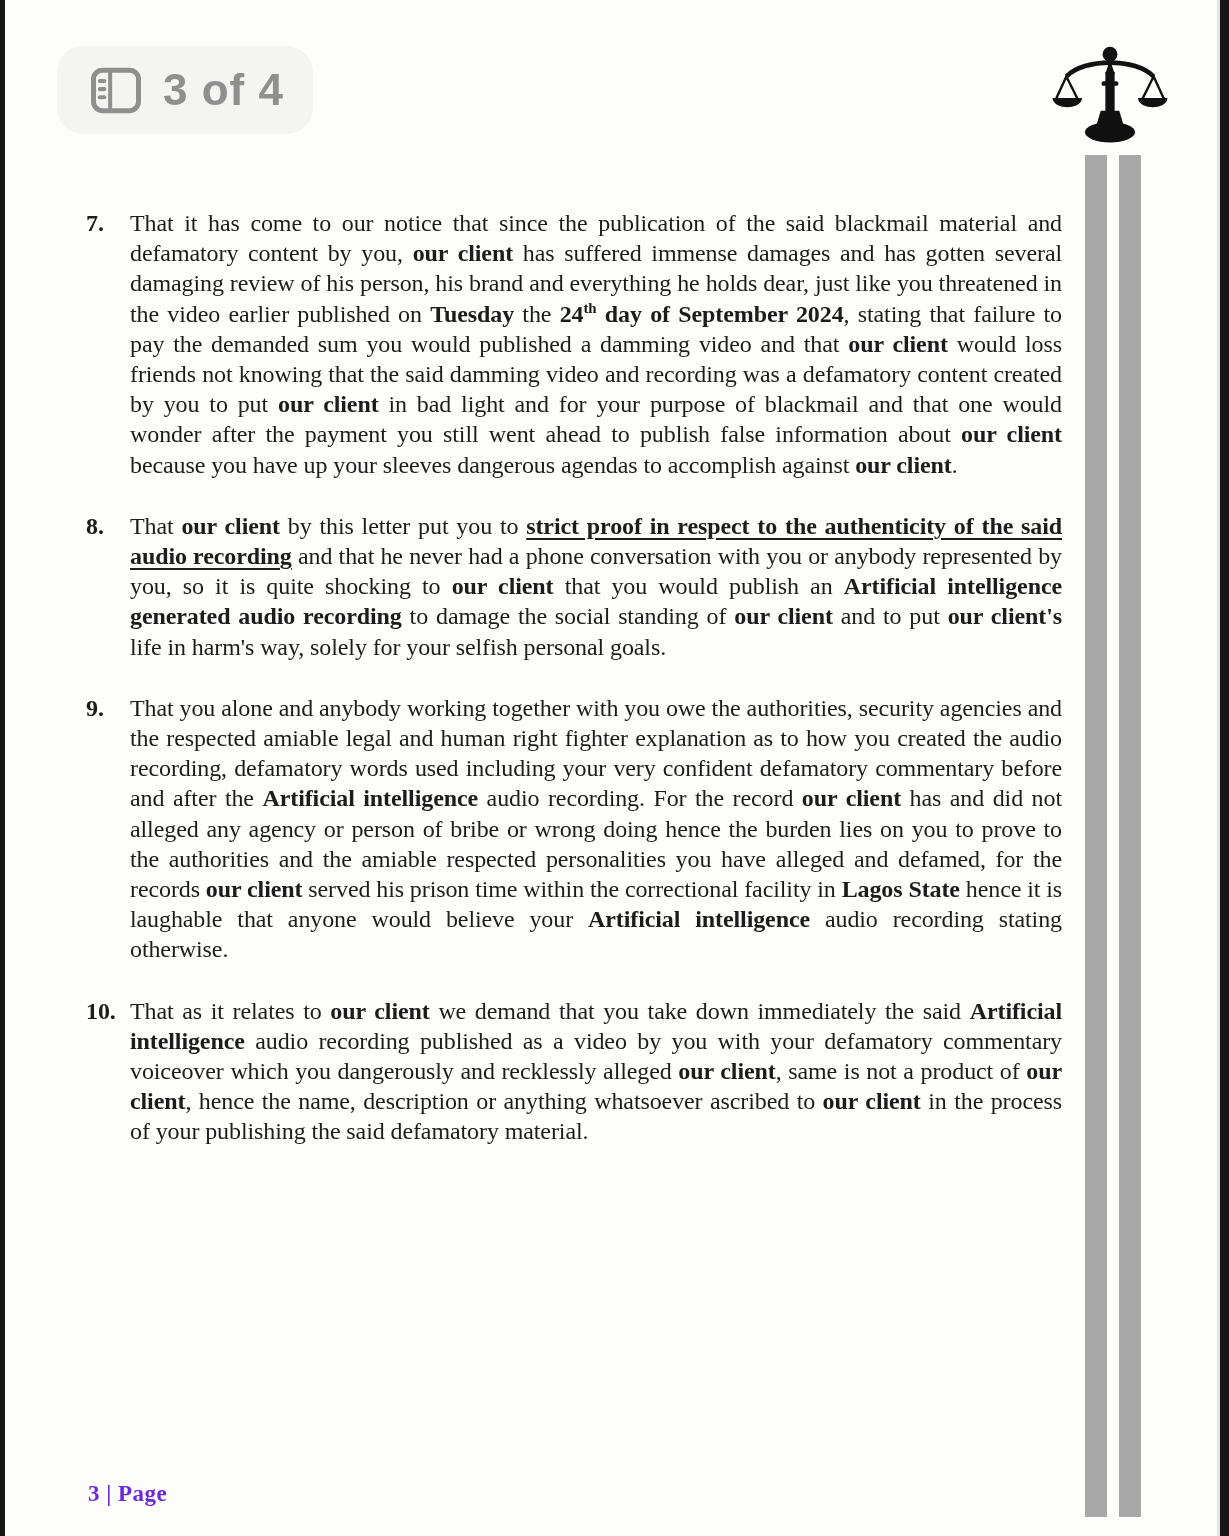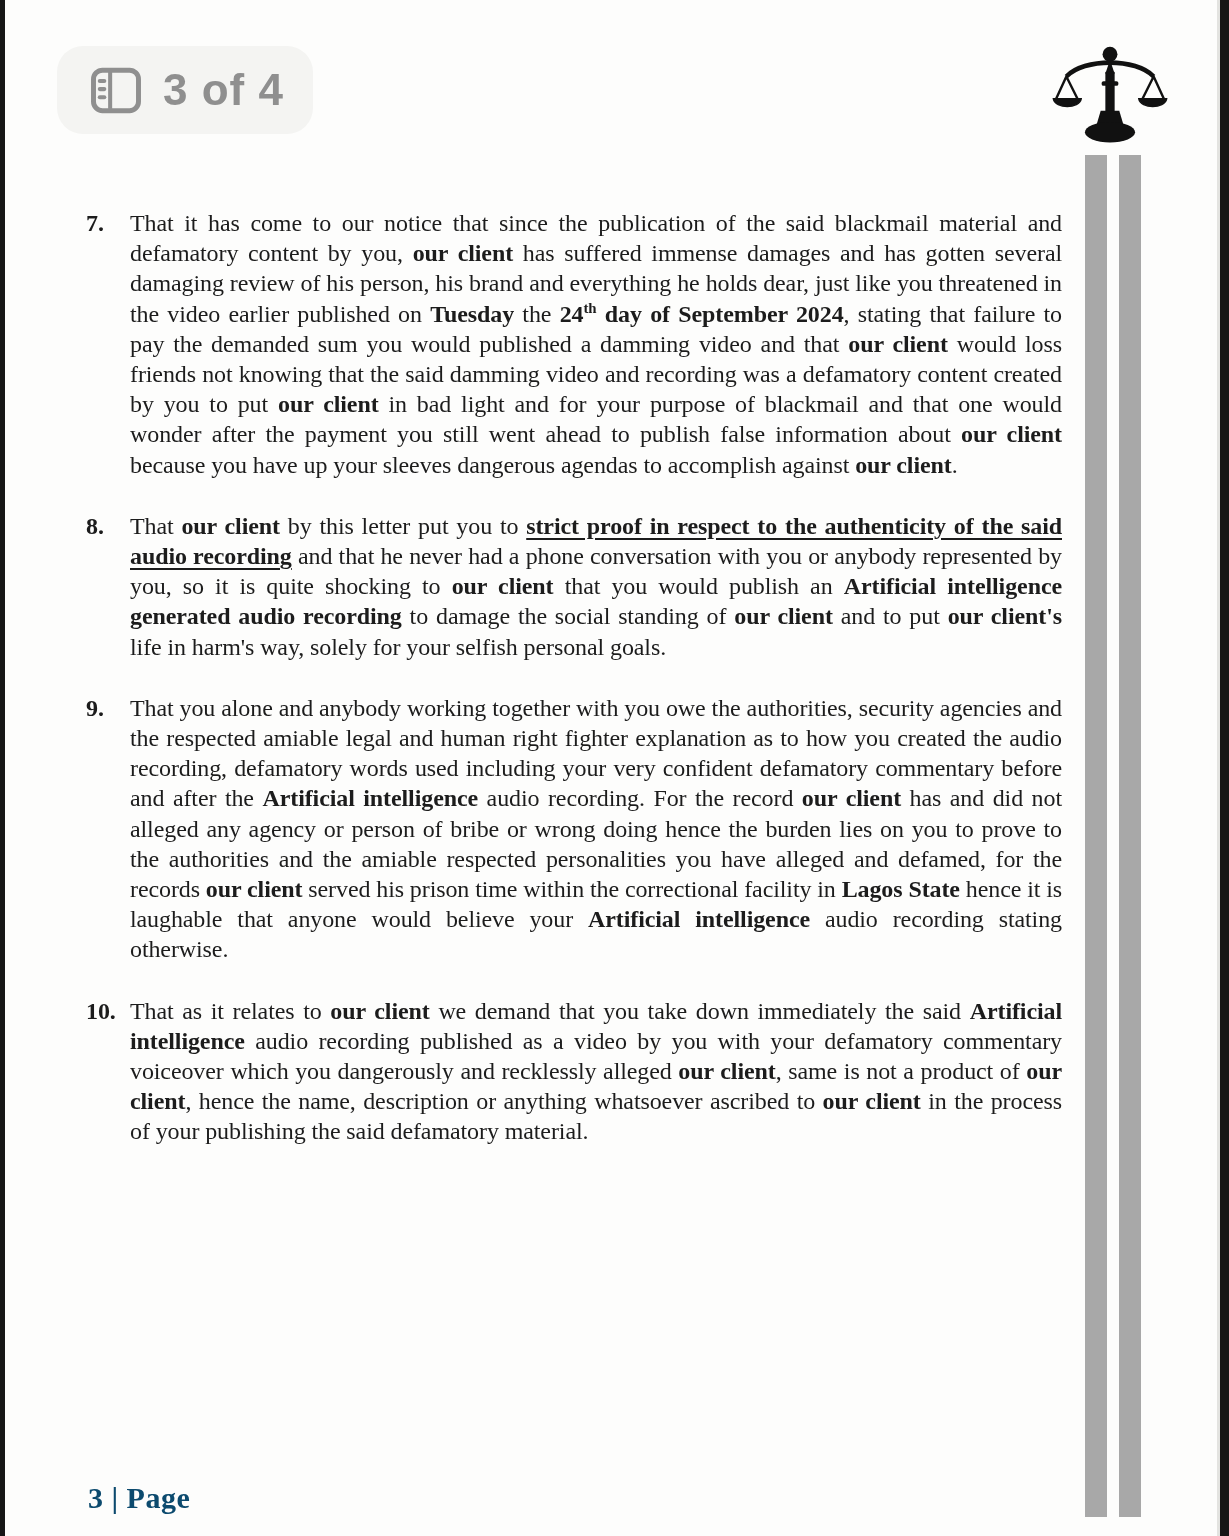--- a/index.html
+++ b/index.html
@@ -42,21 +42,21 @@
     font-size: 24px; line-height: 30.2px; color: #1c1c1c;
     letter-spacing: -0.1px;
   }
   .para { position: relative; padding-left: 44px; text-align: justify; margin-bottom: 31px; }
   .para .num { position: absolute; left: 0; top: 0; font-weight: bold; }
   .para .u { text-decoration: underline; text-decoration-thickness: 2px; text-underline-offset: 4px; }
   .para sup { font-size: 0.62em; line-height: 0; }
 
   .footer {
     position: absolute; left: 88px; top: 1481px;
-    font-size: 30px; font-weight: bold; color: #0c4a6e;
+    font-size: 23px; font-weight: bold; color: #6d28d9;
     letter-spacing: 0.5px;
   }
 </style>
 </head>
 <body>
 
 <div class="edge left"></div>
 <div class="edge right"></div>
 
 <div class="badge">

